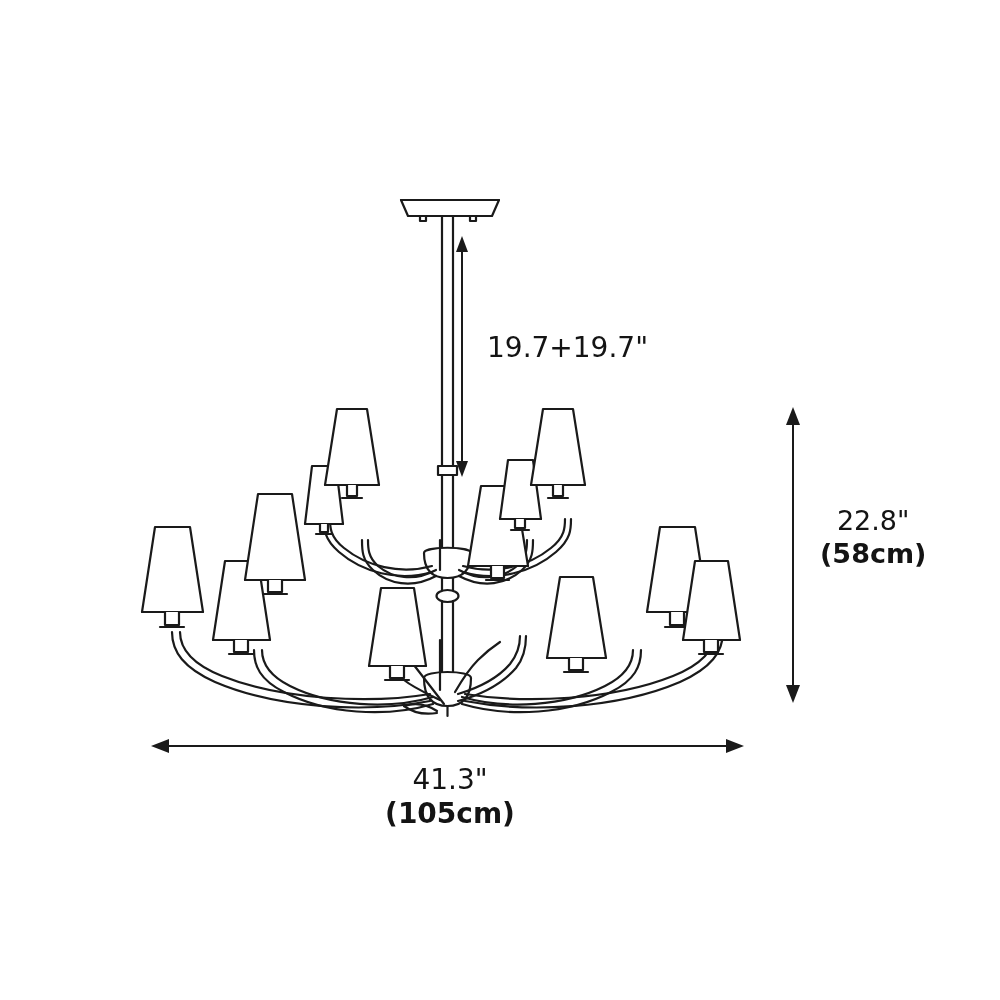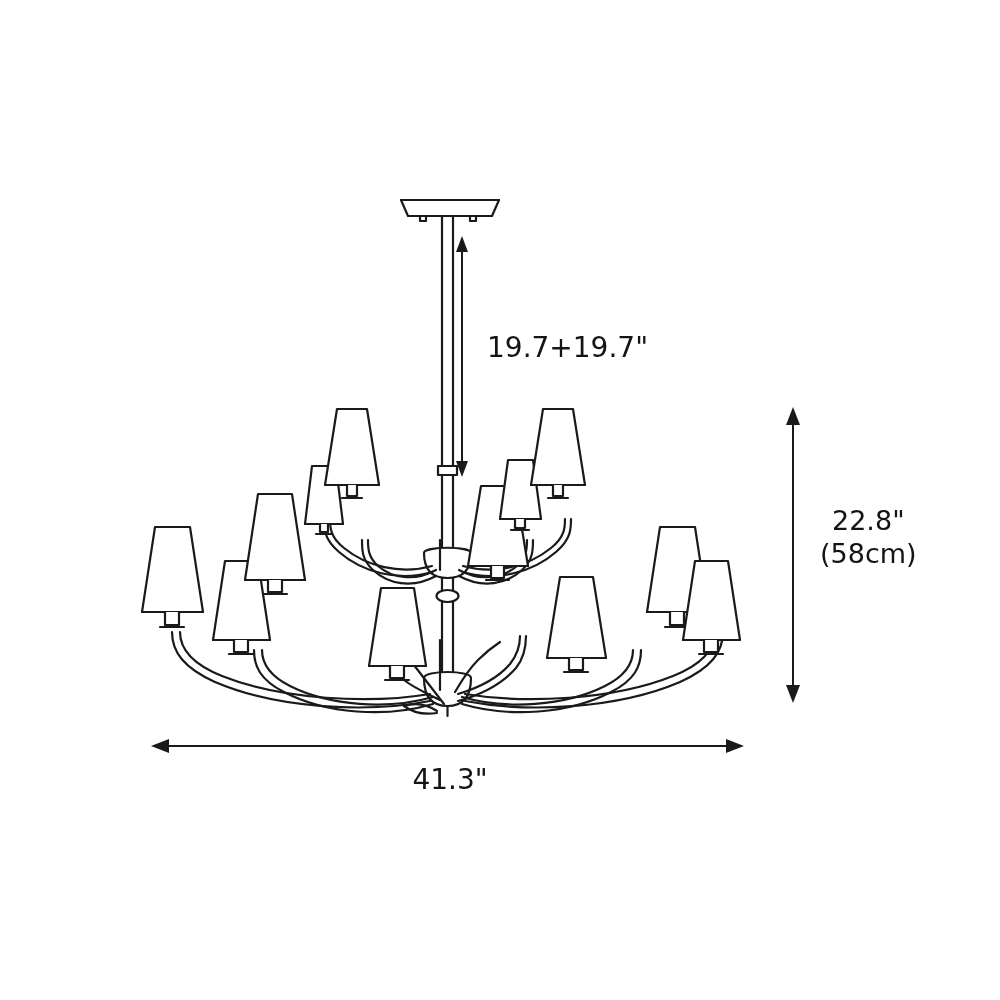--- a/index.html
+++ b/index.html
@@ -47,20 +47,21 @@
   }
   #width-label {
     left: 370px;
     top: 763px;
     font-size: 28px;
     text-align: center;
     width: 160px;
   }
   .lbl-line2 {
     display: block;
+    font-weight: bold;
   }
 </style>
 </head>
 <body>
 
 <div id="stage">
 
   <svg class="diagram" viewBox="0 0 1000 1000">
     <g fill="none" stroke="#1a1a1a" stroke-width="2.2" stroke-linejoin="round" stroke-linecap="round">
 
@@ -238,15 +239,16 @@
 
   <div class="dim-label" id="drop-label">19.7+19.7"</div>
 
   <div class="dim-label" id="height-label">
     <span>22.8"</span>
     <span class="lbl-line2">(58cm)</span>
   </div>
 
   <div class="dim-label" id="width-label">
     <span>41.3"</span>
+    <span class="lbl-line2">(105cm)</span>
   </div>
 
 </div>
 
 </body></html>

